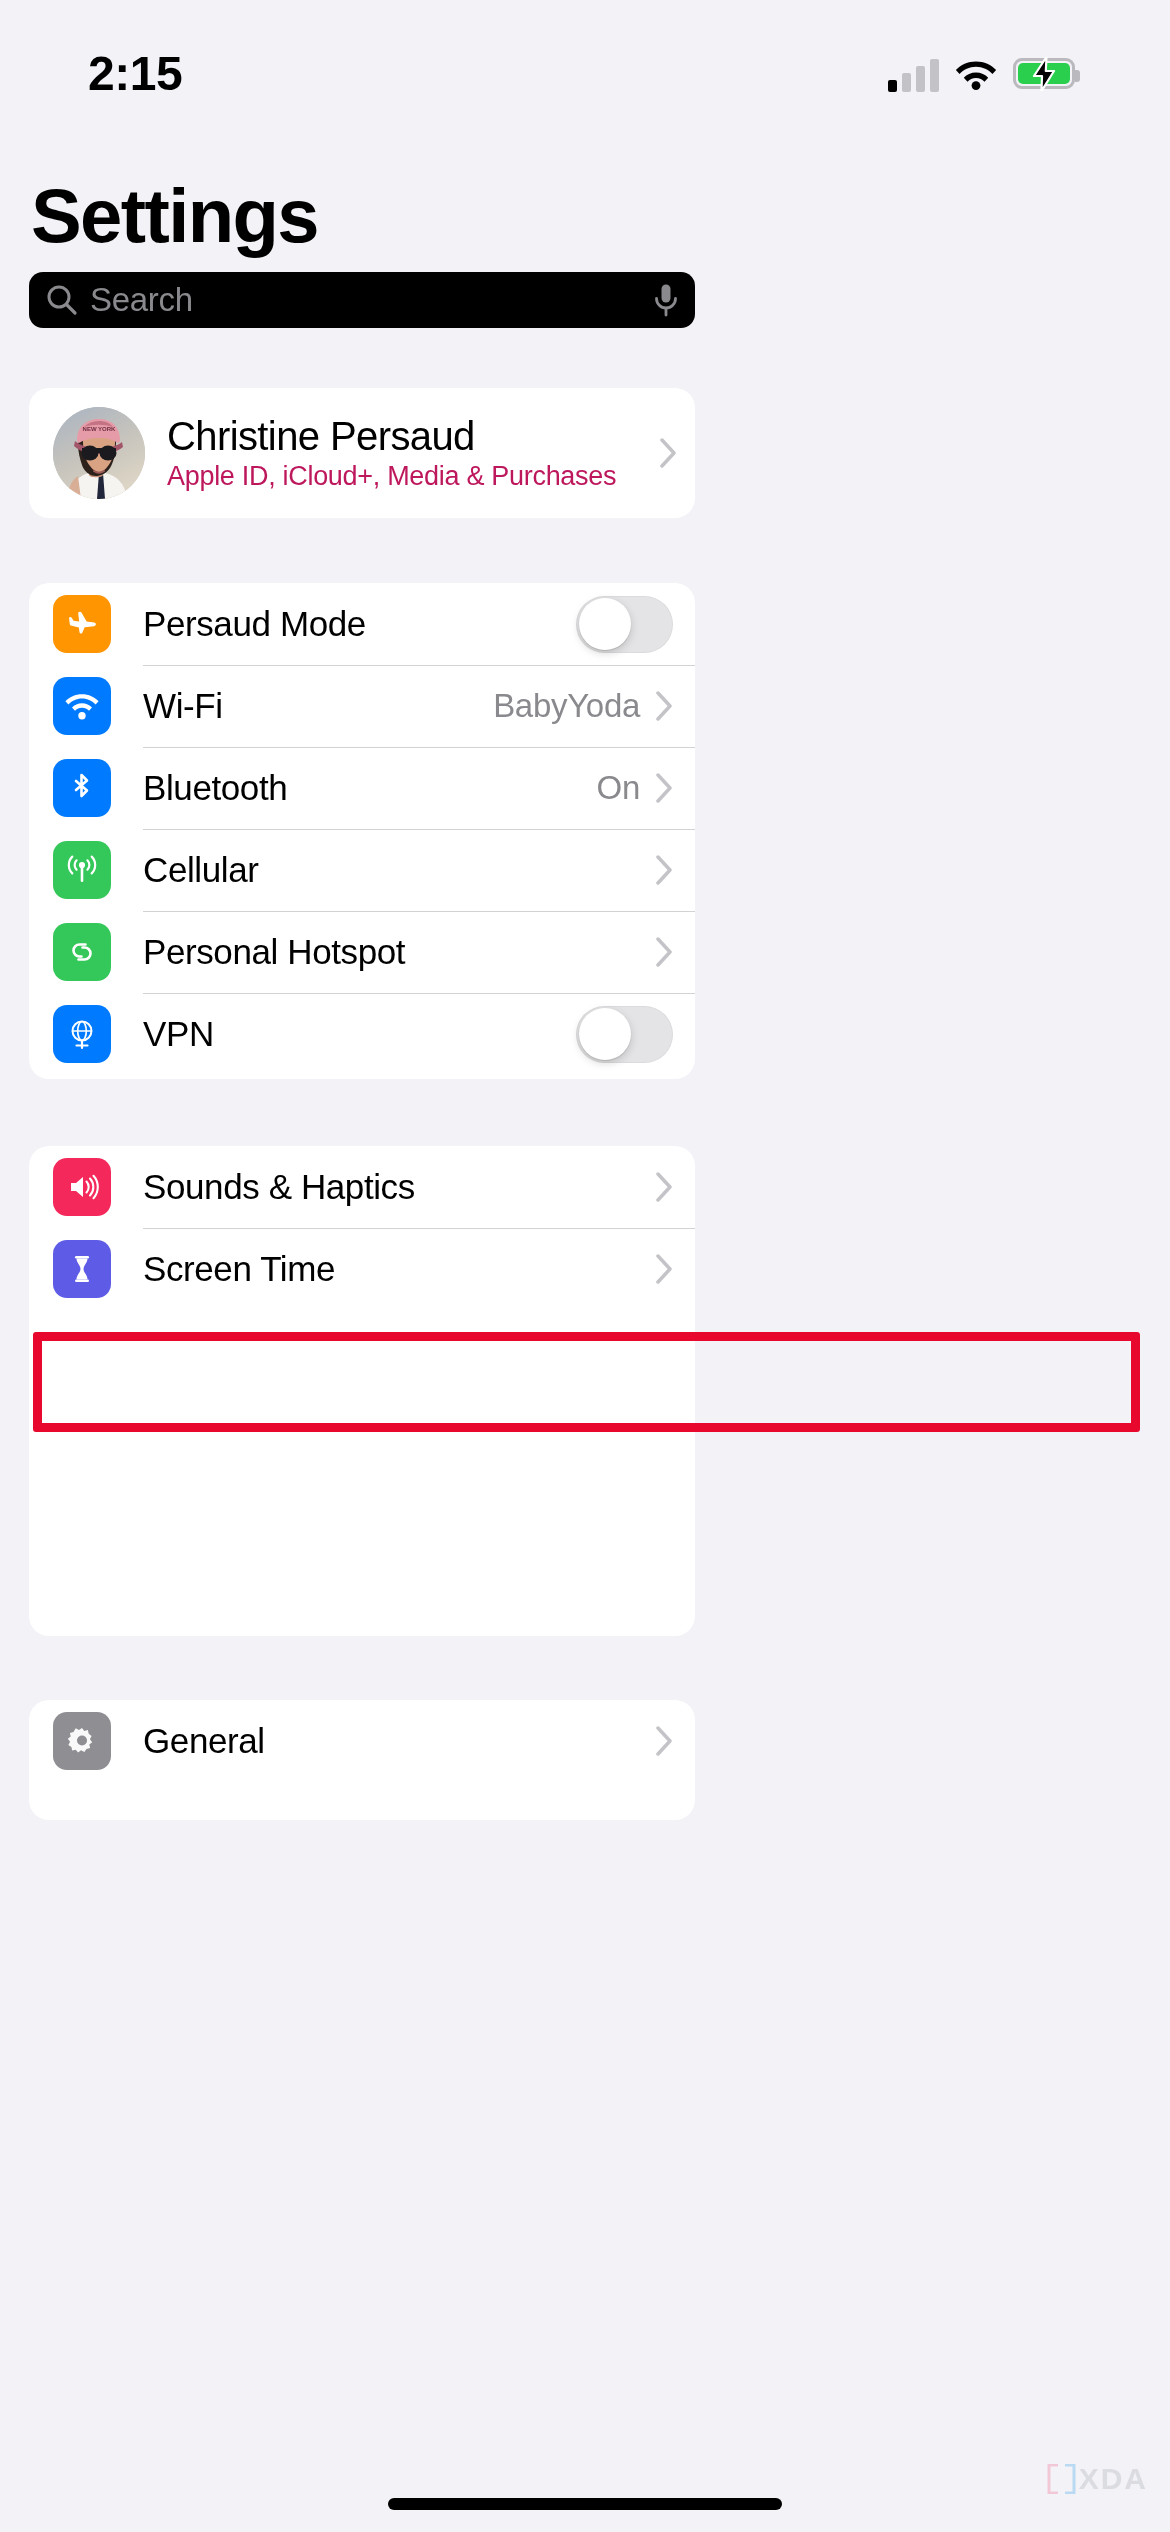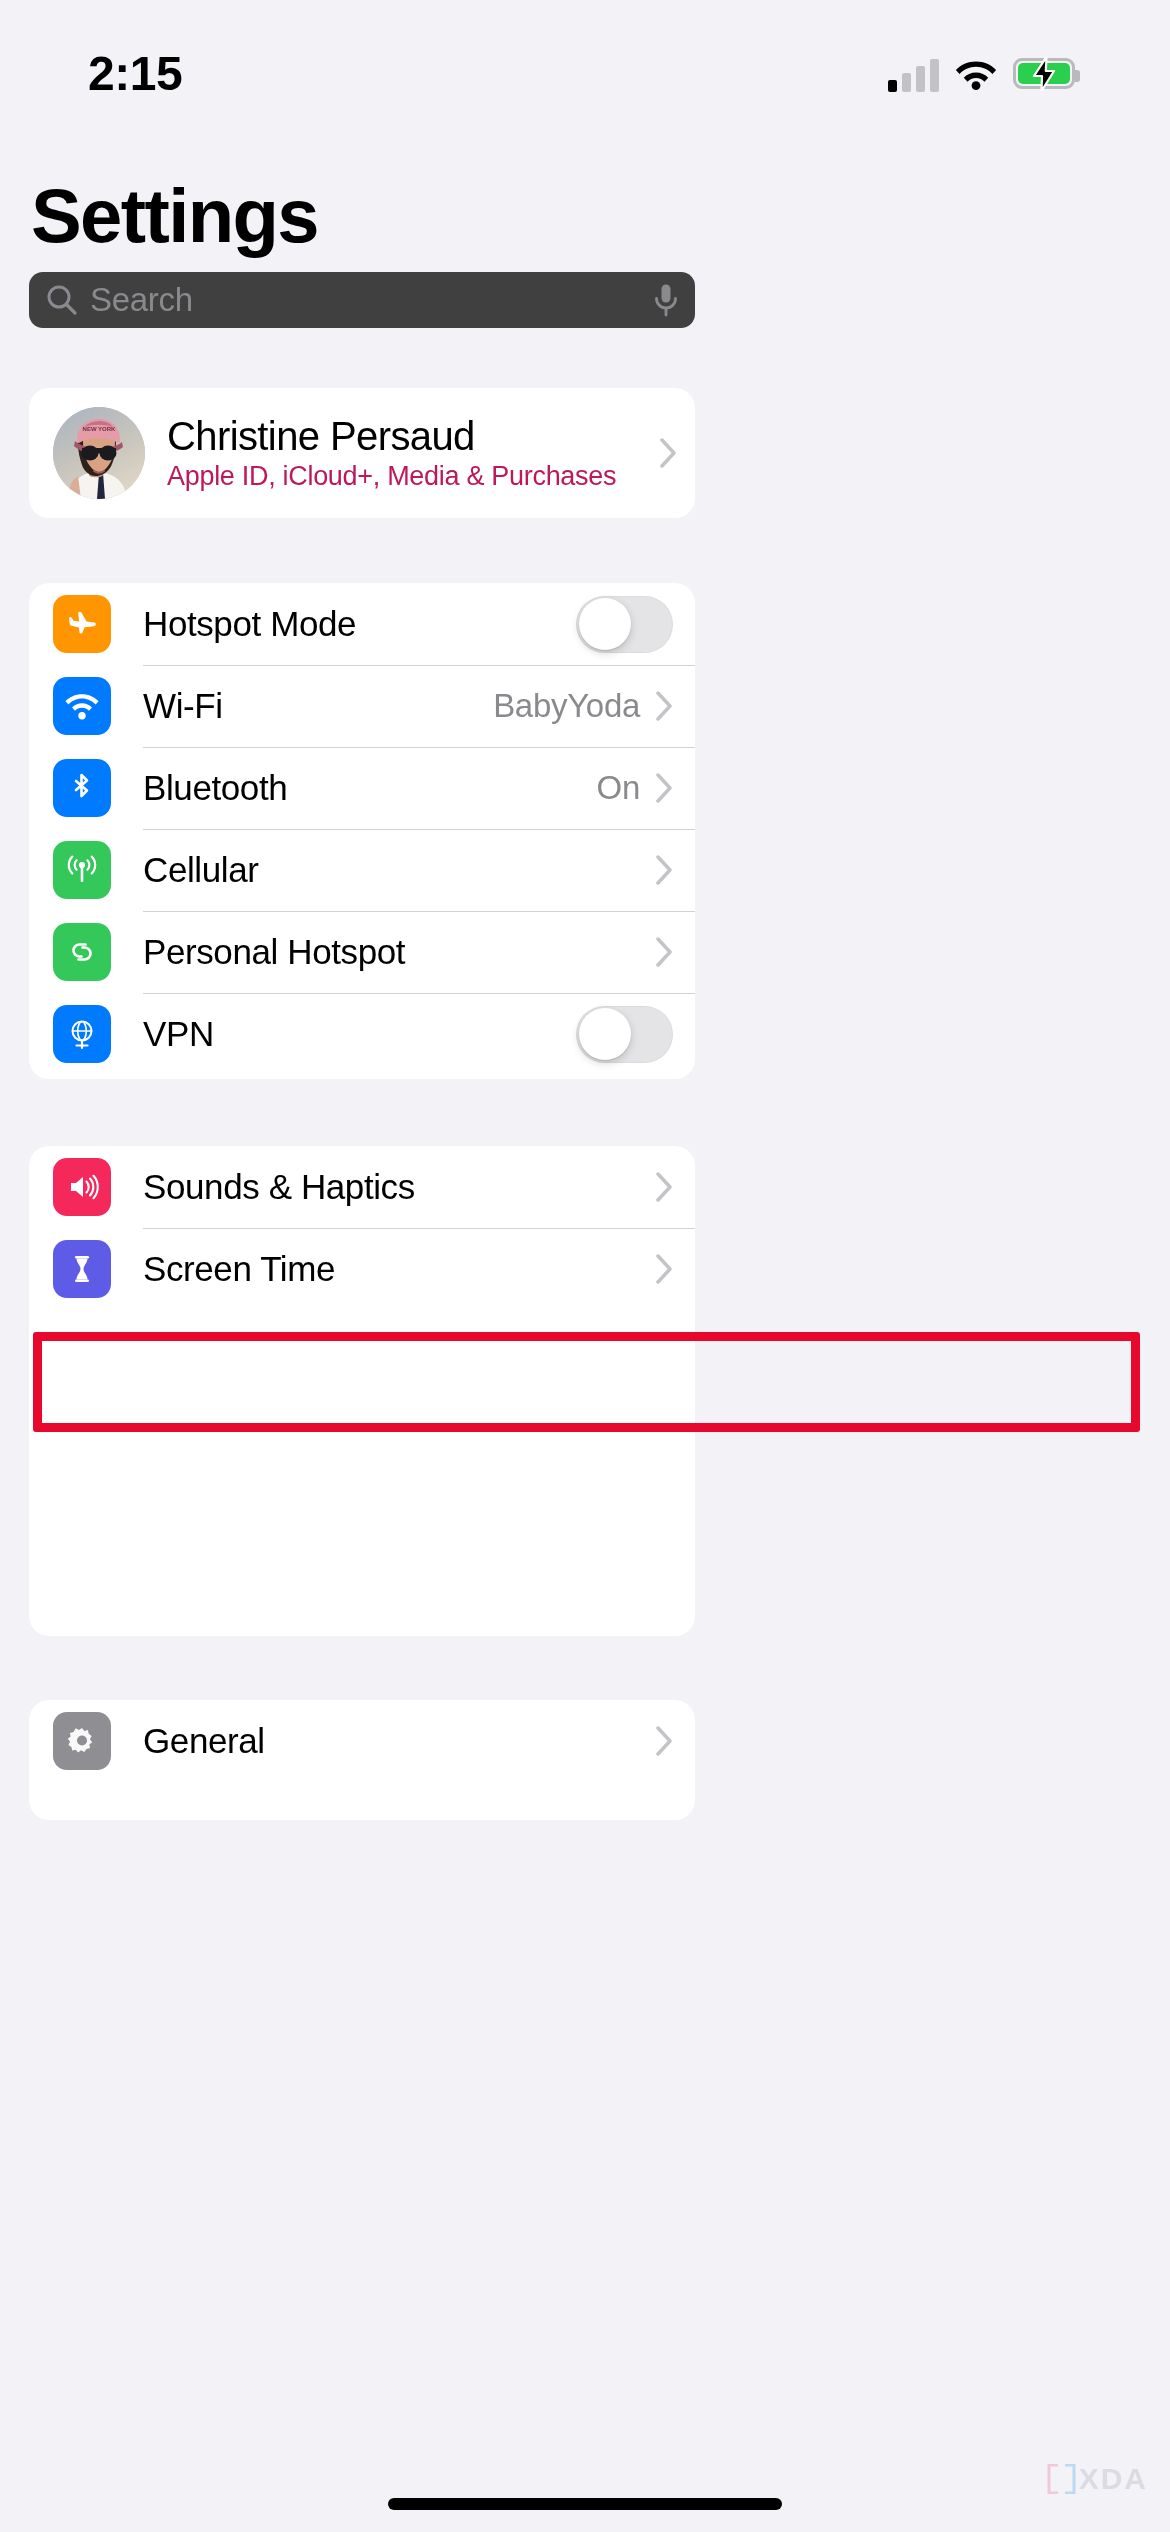--- a/index.html
+++ b/index.html
@@ -51,21 +51,21 @@
 
   
   .page-title{
     position:absolute; top:172px; left:31px;
     font-size:76px; font-weight:bold; color:#000; letter-spacing:-1.6px;
   }
 
   
   .searchbar{
     position:absolute; top:272px; left:29px; width:666px; height:56px;
-    background:#404040; border-radius:14px;
+    background:#000000; border-radius:14px;
     display:flex; align-items:center; padding:0 16px;
   }
   .search-ic{ width:34px; height:34px; flex:0 0 auto; }
   .search-ph{
     font-size:33px; color:#8A8A8E; margin-left:11px; flex:1;
     letter-spacing:-0.3px;
   }
   .mic-ic{ width:26px; height:34px; flex:0 0 auto; }
 
   
@@ -241,21 +241,21 @@
 </div>
 
 <div class="card card-conn">
 
   <div class="row">
     <div class="row-icon" style="background:#FF9500;">
       <svg viewBox="0 0 34 34" width="34" height="34">
           <path d="M31 17.6c0-1-.8-1.9-1.8-2l-7.6-1-5-8.8c-.4-.7-1.1-1.1-1.9-1.1-1 0-1.6.8-1.5 1.8l1 8-5.6-.7-1.9-3.1c-.3-.5-.8-.8-1.4-.8-.8 0-1.3.6-1.2 1.4l.7 5.9c0 .6.4 1.1 1 1.3l8.1 2 .6 4.8c.1.8.7 1.3 1.4 1.3.6 0 1.1-.3 1.4-.9l2.4-5.4 9.3-1.1c1-.1 1.8-.9 1.8-1.9z" fill="#fff"></path>
         </svg>
     </div>
-    <div class="row-label">Hotspot Mode</div>
+    <div class="row-label">Persaud Mode</div>
     <div class="toggle">
         <div class="knob"></div>
       </div>
   </div>
 
   <div class="row">
     <div class="row-icon" style="background:#007AFF;">
       <svg viewBox="0 0 36 30" width="36" height="30">
         <path d="M18 3.2C11.3 3.2 5.3 5.9 1.4 10.3l3 3.2C7.7 10 12.6 7.6 18 7.6s10.3 2.4 13.6 5.9l3-3.2C30.7 5.9 24.7 3.2 18 3.2z" fill="#fff"></path>
         <path d="M18 12.2c-4 0-7.6 1.6-10 4.3l3 3.3c1.7-1.9 4.2-3.1 7-3.1s5.3 1.2 7 3.1l3-3.3c-2.4-2.7-6-4.3-10-4.3z" fill="#fff"></path>

